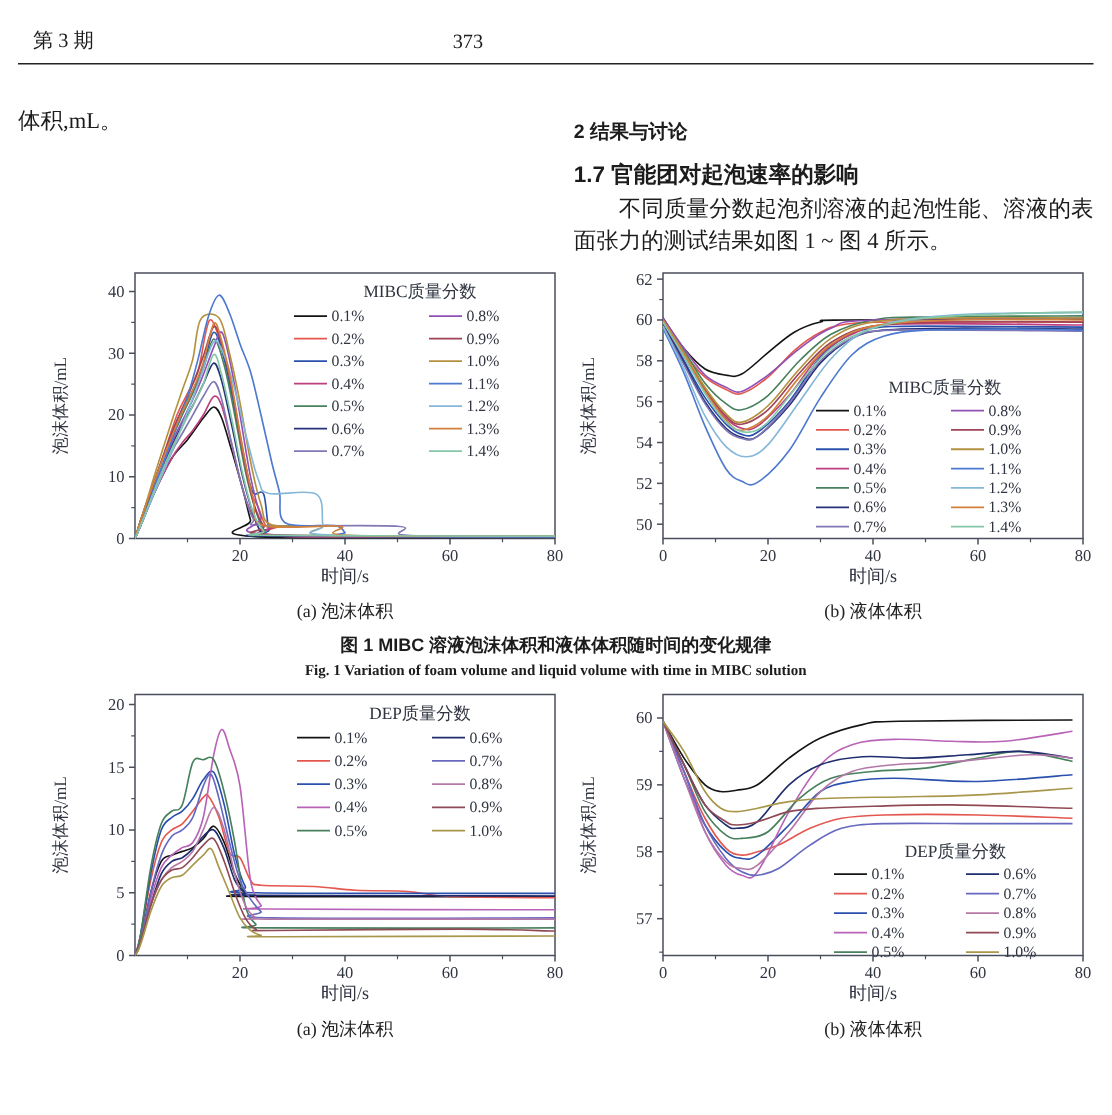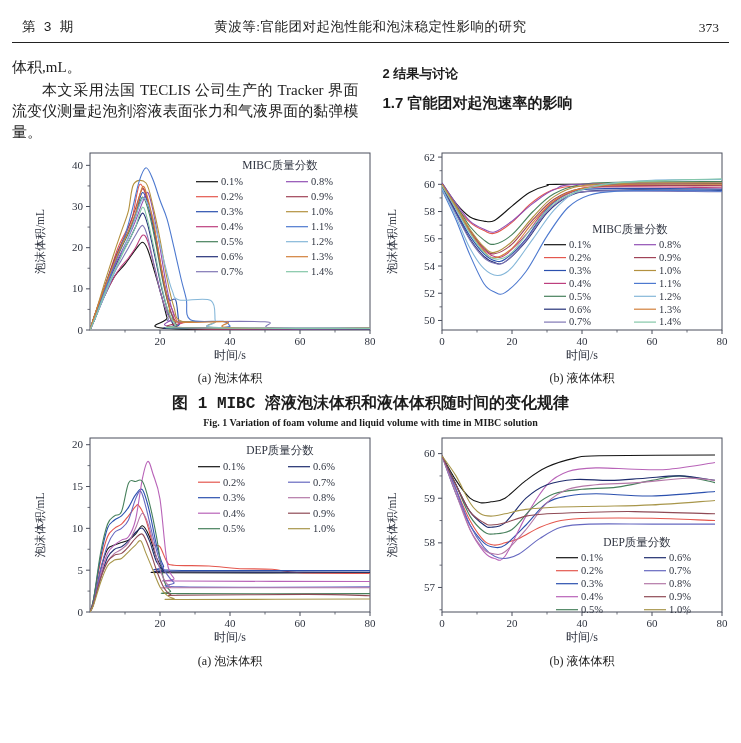--- a/index.html
+++ b/index.html
@@ -5,57 +5,56 @@
   html,body{margin:0;padding:0;background:#ffffff;}
   body{
     width:741px;height:743px;overflow:hidden;
     font-family:"Liberation Serif","DejaVu Serif",serif;
     color:#1c1c1c;
   }
   .page{padding:8px 12px 0 12px;}
   
   .hdr{display:flex;align-items:flex-end;padding:10px 10px 6px 10px;
        border-bottom:1.8px solid #222;font-size:13.5px;}
-  .hdr .issue{width:150px;font-family:Liberation Mono, monospace;}
+  .hdr .issue{width:150px;}
   .hdr .title{flex:1;text-align:center;letter-spacing:.5px;}
   .hdr .pageno{width:150px;text-align:right;}
   
-  .cols{display:flex;gap:24px;margin-top:14px;}
+  .cols{display:flex;gap:24px;margin-top:28px;}
   .col{flex:1;font-size:15px;line-height:21px;text-align:justify;}
   .lead{margin:0 0 2px 0;}
   h3.sec{font-size:15px;margin:3px 0 3px 0;font-weight:bold;font-family:"Liberation Sans","DejaVu Sans",sans-serif;}
   h2.sec{font-size:13px;margin:6px 0 8px 0;font-weight:bold;font-family:"Liberation Sans","DejaVu Sans",sans-serif;}
   p.body{margin:0;text-indent:2em;}
   
   .figrow{display:flex;justify-content:space-between;padding:0 18px;margin-top:2px;}
   .chartbox{width:352px;}
   svg{display:block;}
   .figcap{text-align:center;font-weight:bold;margin:6px 0 2px 0;}
-  .figcap .zh{font-size:16px;font-family:Liberation Mono, monospace;margin-bottom:3px;}
+  .figcap .zh{font-size:12px;font-family:Liberation Sans, sans-serif;margin-bottom:3px;}
   .figcap .en{font-size:10px;}
 </style>
 </head>
 <body>
 
 <div class="page">
 
   <div class="hdr">
     <span class="issue">第 3 期</span>
-    <span class="title">黄波等:官能团对起泡性能和泡沫稳定性影响的研究</span>
     <span class="pageno">373</span>
   </div>
 
   <div class="cols">
     <div class="col">
       <p class="lead">体积,mL。</p>
-      <p class="body">本文采用法国 TECLIS 公司生产的 Tracker 界面流变仪测量起泡剂溶液表面张力和气液界面的黏弹模量。</p>
     </div>
     <div class="col">
       <h2 class="sec">2   结果与讨论</h2>
       <h3 class="sec">1.7  官能团对起泡速率的影响</h3>
+      <p class="body">不同质量分数起泡剂溶液的起泡性能、溶液的表面张力的测试结果如图 1 ~ 图 4 所示。</p>
     </div>
   </div>
 
   <div class="figrow">
     <div class="chartbox">
       <svg width="352" height="242">
           <defs>
             <clipPath id="clip0">
               <rect x="60" y="8" width="280" height="177"></rect>
             </clipPath>

